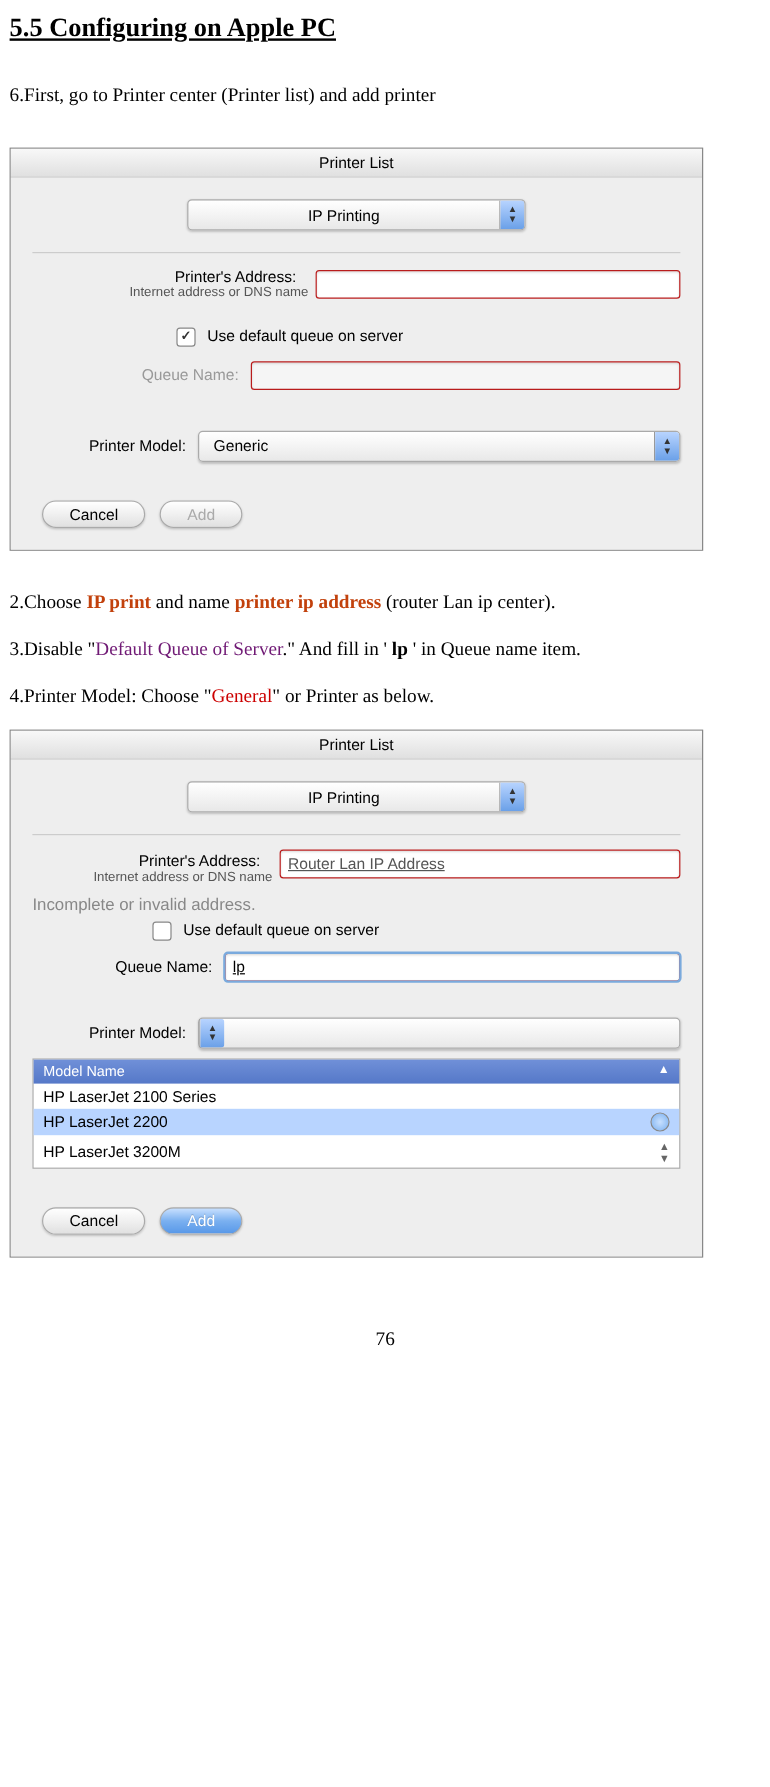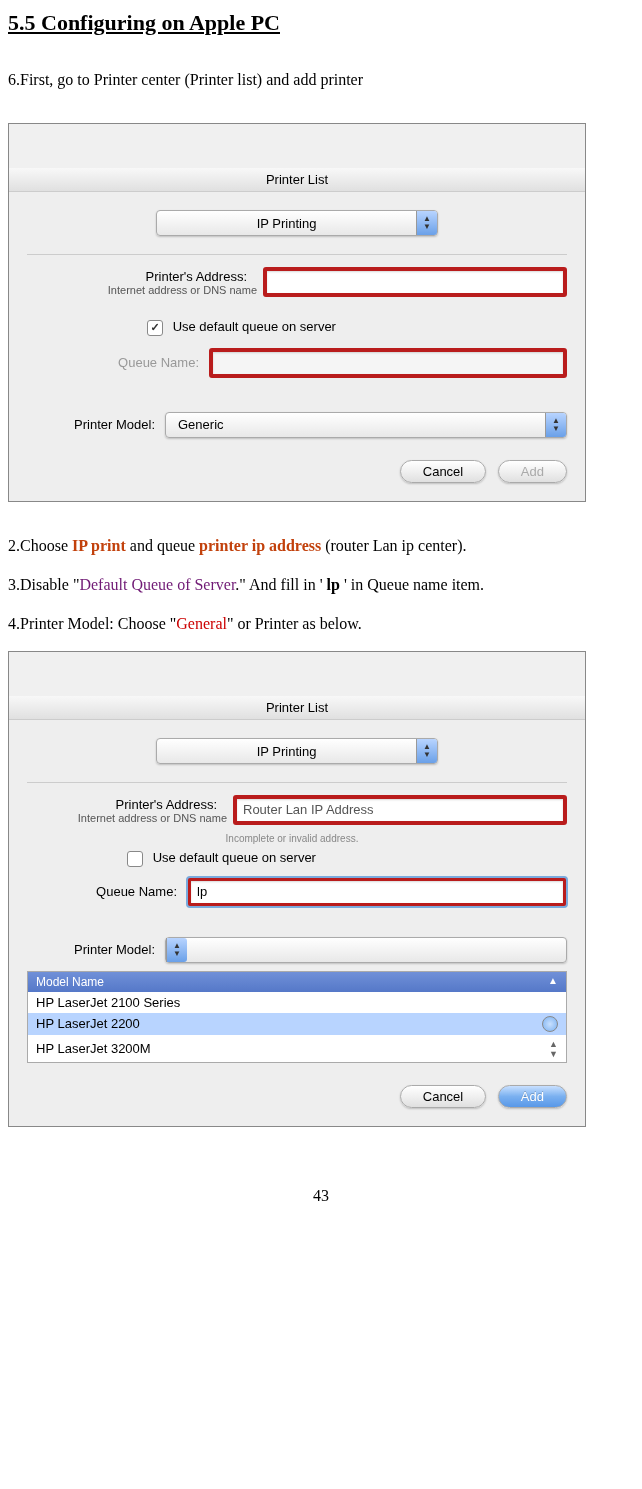--- a/index.html
+++ b/index.html
@@ -35,21 +35,20 @@
       font-family: "Lucida Grande", Arial, sans-serif;
       font-size: 13px;
     }
     .dialog-title {
       background: linear-gradient(to bottom, #f8f8f8, #e0e0e0);
       text-align: center;
       padding: 4px;
       font-size: 13px;
       border-bottom: 1px solid #ccc;
       filter: blur(0.3px);
-      margin-top: 44px;
     }
     .dialog-body {
       background: #eeeeee;
       padding: 18px;
     }
     .dropdown {
       display: inline-flex;
       align-items: center;
       background: linear-gradient(to bottom, #fff, #e8e8e8);
       border: 1px solid #aaa;
@@ -91,25 +90,26 @@
       text-align: right;
       margin-right: 10px;
       white-space: nowrap;
     }
     .subtext {
       font-size: 11px;
       color: #555;
     }
     .text-input {
       background: white;
-      border: 4px solid #b91c1c;
+      border: 1px solid #b91c1c;
       border-radius: 3px;
       height: 22px;
       padding: 0 6px;
       box-shadow: inset 0 1px 2px rgba(0,0,0,0.15);
+      text-decoration: underline;
     }
     .text-input.disabled {
       background: #f5f5f5;
       color: #aaa;
     }
     .text-input.focused {
       outline: 2px solid #7aaadd;
       outline-offset: -1px;
     }
     .checkbox {
@@ -124,22 +124,22 @@
       text-align: center;
       line-height: 12px;
       font-size: 11px;
     }
     .checkbox.checked::before {
       content: "✓";
       color: #333;
       font-weight: bold;
     }
     .button-row {
-      text-align: right;
-      margin-top: 22px;
+      text-align: left;
+      margin-top: 32px;
       filter: blur(0.3px);
     }
     .aqua-button {
       display: inline-block;
       background: linear-gradient(to bottom, #fff 0%, #f0f0f0 50%, #e0e0e0 100%);
       border: 1px solid #aaa;
       border-radius: 12px;
       padding: 3px 22px;
       margin-left: 8px;
       font-size: 13px;
@@ -192,22 +192,22 @@
     }
     .page-number {
       text-align: center;
       margin-top: 60px;
       font-size: 16px;
     }
     .wide-dropdown {
       width: 360px;
     }
     .valid-msg {
-      text-align: center;
-      font-size: 10px;
+      text-align: left;
+      font-size: 14px;
       color: #888;
       margin: 2px 10px 6px 0;
       filter: blur(0.3px);
     }
   </style>
 </head>
 <body>
 
 <div class="section-title">5.5 Configuring on Apple PC</div>
 
@@ -247,21 +247,21 @@
       </div>
     </div>
     <div class="button-row">
       <span class="aqua-button">Cancel</span>
       <span class="aqua-button disabled">Add</span>
     </div>
   </div>
 </div>
 
 <div class="step-text">
-  <span>2.Choose </span><span class="blue-link">IP print</span><span> and queue </span><span class="blue-link">printer ip address</span><span> (router Lan ip center).</span>
+  <span>2.Choose </span><span class="blue-link">IP print</span><span> and name </span><span class="blue-link">printer ip address</span><span> (router Lan ip center).</span>
 </div>
 <div class="step-text">
   <span>3.Disable "</span><span class="green-text">Default Queue of  Server</span><span>." And fill in ' </span><span class="bold">lp</span><span> ' in Queue name item.</span>
 </div>
 <div class="step-text">
   <span>4.Printer Model: Choose "</span><span class="red-text">General</span><span>" or Printer as below.</span>
 </div>
 
 <div class="printer-dialog" style="margin-top:14px;">
   <div class="dialog-title">Printer List</div>
@@ -313,13 +313,13 @@
         <span class="listbox-scrollarrows">▲<br>▼</span>
       </div>
     </div>
     <div class="button-row">
       <span class="aqua-button">Cancel</span>
       <span class="aqua-button primary">Add</span>
     </div>
   </div>
 </div>
 
-<div class="page-number">43</div>
+<div class="page-number">76</div>
 
 </body></html>

